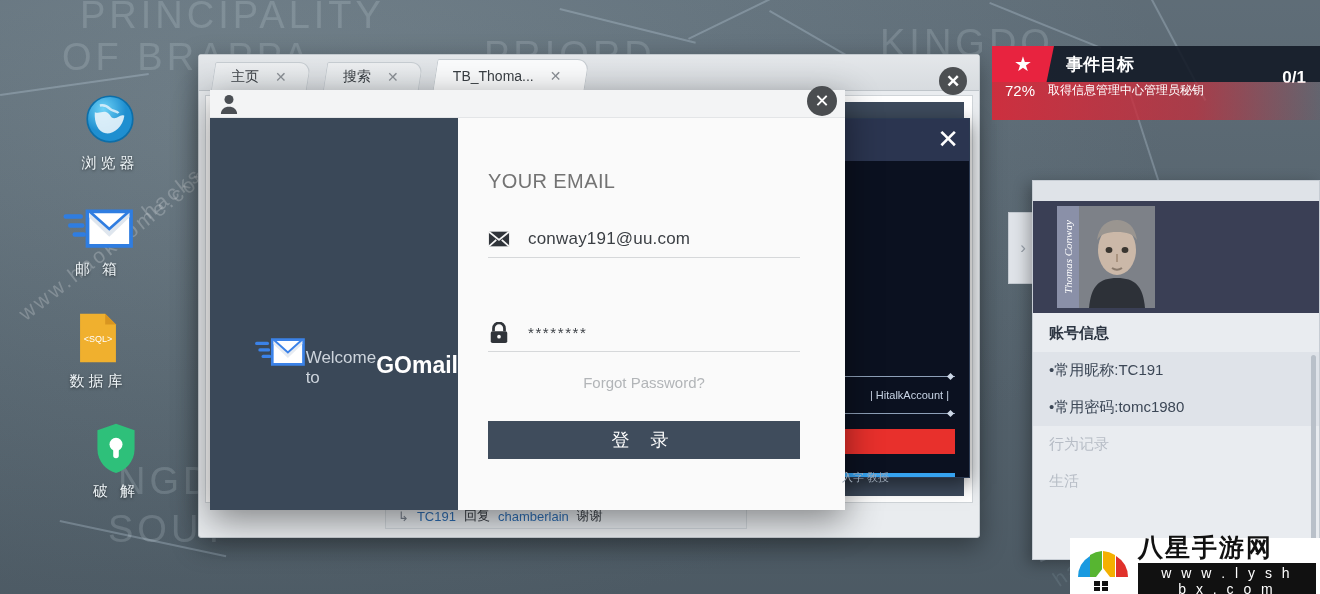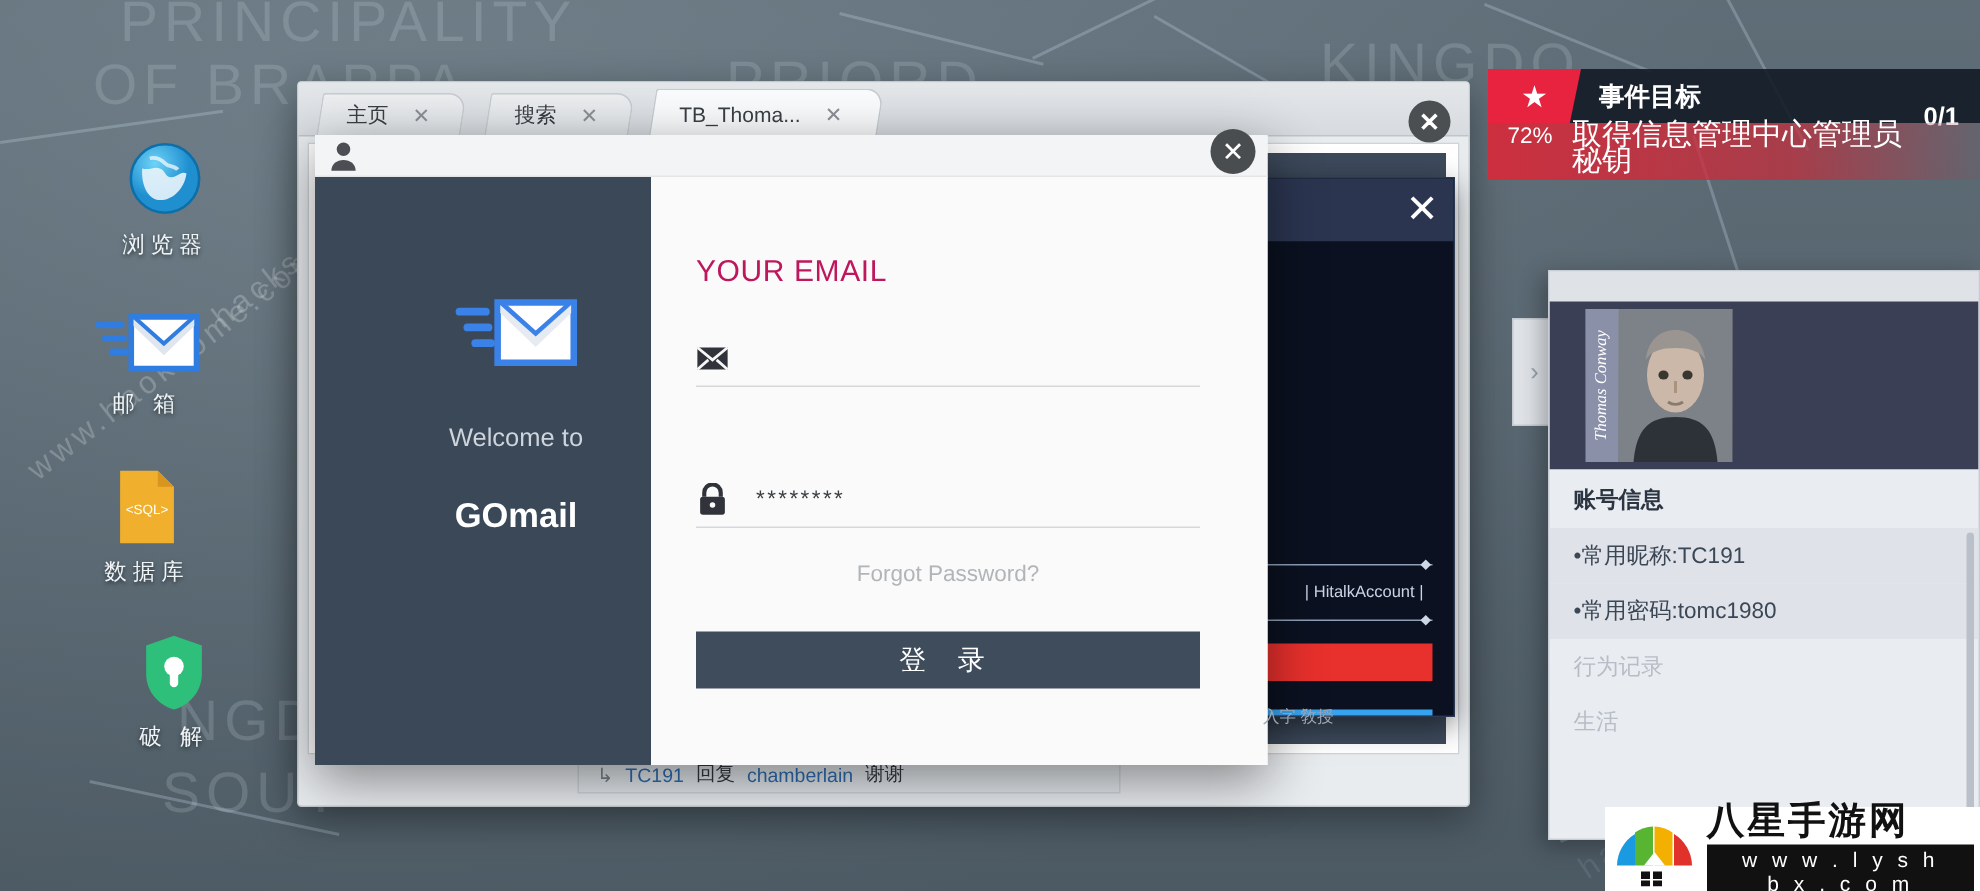--- a/index.html
+++ b/index.html
@@ -222,42 +222,42 @@
   }
   #gomail .modal-x {
     position: absolute; right: 8px; top: -4px;
     width: 30px; height: 30px; border-radius: 50%;
     background: #4a4d50; color: #fff;
     display: flex; align-items: center; justify-content: center;
     font-size: 18px; cursor: pointer; z-index: 5;
   }
   #gomail .modal-body { display: flex; height: calc(100% - 28px); }
   #gomail .left {
-    width: 224px;
+    width: 248px;
     background: #3a4858;
-    display: flex; flex-direction: column;
+    display: flex; flex-direction: row;
     align-items: center;
     padding-top: 74px;
     padding-left: 44px;
   }
   #gomail .left .logo { width: 84px; height: 56px; }
   #gomail .left .welcome {
     color: #cdd4dc; font-size: 17px; margin-top: 34px;
   }
   #gomail .left .brand {
     color: #ffffff; font-size: 23px; font-weight: bold; margin-top: 28px;
   }
   #gomail .right {
     flex: 1;
     background: #fafafa;
     padding: 52px 45px 0 30px;
     position: relative;
   }
   #gomail .title {
-    color: #be185d; font-size: 20px; letter-spacing: .4px;
+    color: #737373; font-size: 20px; letter-spacing: .4px;
   }
   .field {
     display: flex; align-items: flex-end;
     gap: 18px;
     border-bottom: 1px solid #d6d8da;
     padding-bottom: 7px;
   }
   .field .ic { width: 22px; height: 22px; flex: none; }
   .field .val {
     font-size: 17px; color: #3b3f44; letter-spacing: .2px;
@@ -313,21 +313,21 @@
     position: relative;
     height: 38px;
     background: linear-gradient(to right, rgba(214,42,58,.92) 0%, rgba(196,44,58,.72) 62%, rgba(150,60,70,.12) 100%);
     display: flex; align-items: flex-start;
   }
   #objective .pct {
     width: 56px; text-align: center;
     color: #fff; font-size: 15px;
   }
   #objective .desc {
-    color: #fff; font-size: 20px; line-height: 17px;
+    color: #fff; font-size: 12px; line-height: 17px;
     max-width: 220px;
   }
 
   
   #charpanel {
     position: absolute;
     left: 1032px; top: 180px;
     width: 288px; height: 380px;
     background: #e5e8ec;
     border: 1px solid #c7cdd4;
@@ -564,20 +564,21 @@
 
       <div class="right">
         <div class="title">YOUR EMAIL</div>
 
         <div class="field" id="f-email">
           <svg class="ic" viewBox="0 0 24 18">
             <path d="M1 1h22v16H1z" fill="#30343a"></path>
             <path d="M1 1l11 9 11-9" fill="none" stroke="#f7f7f7" stroke-width="2"></path>
             <path d="M1 17l8-7M23 17l-8-7" stroke="#f7f7f7" stroke-width="2" fill="none"></path>
           </svg>
+          <div class="val" placeholder="Email">conway191@uu.com</div>
         </div>
 
         <div class="field pw" id="f-pass">
           <svg class="ic" viewBox="0 0 22 24">
             <path d="M5 10V7a6 6 0 1112 0v3" fill="none" stroke="#30343a" stroke-width="3"></path>
             <rect x="2" y="10" width="18" height="13" rx="2" fill="#30343a"></rect>
             <circle cx="11" cy="16" r="2" fill="#fafafa"></circle>
           </svg>
           <div class="val" placeholder="Password">********</div>
         </div>

